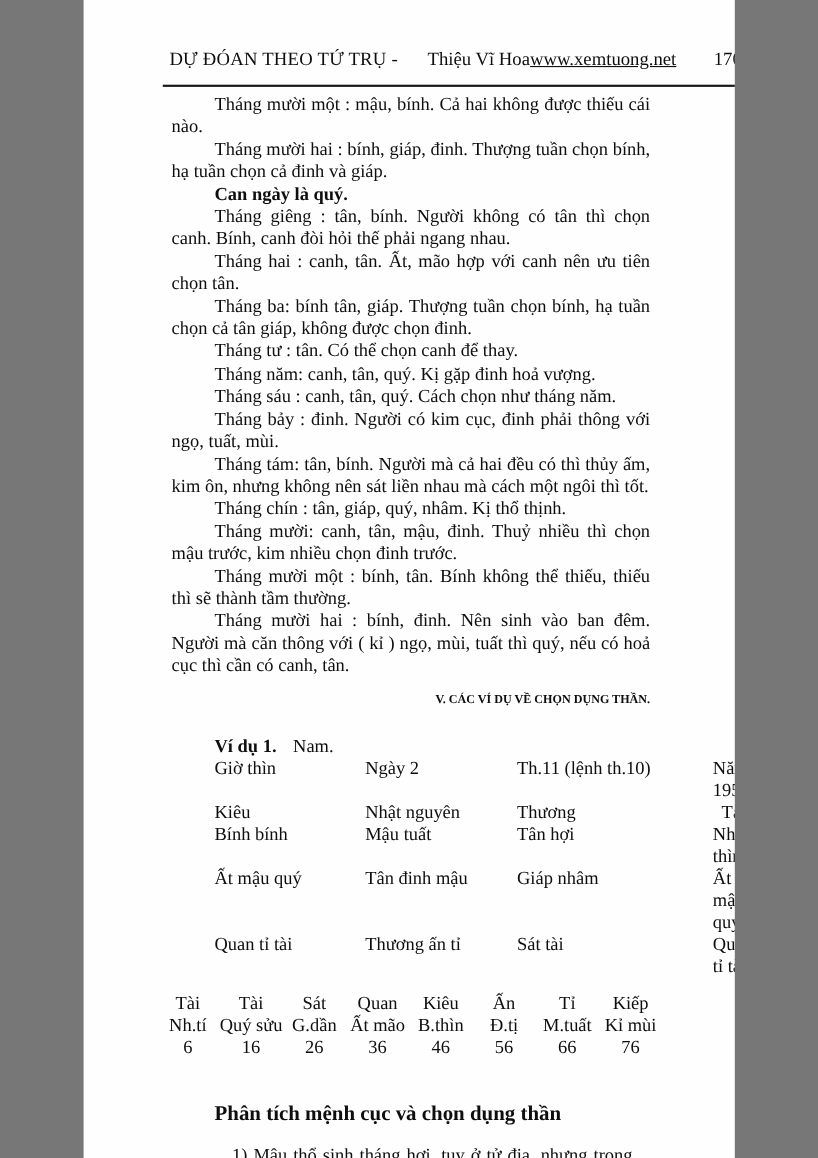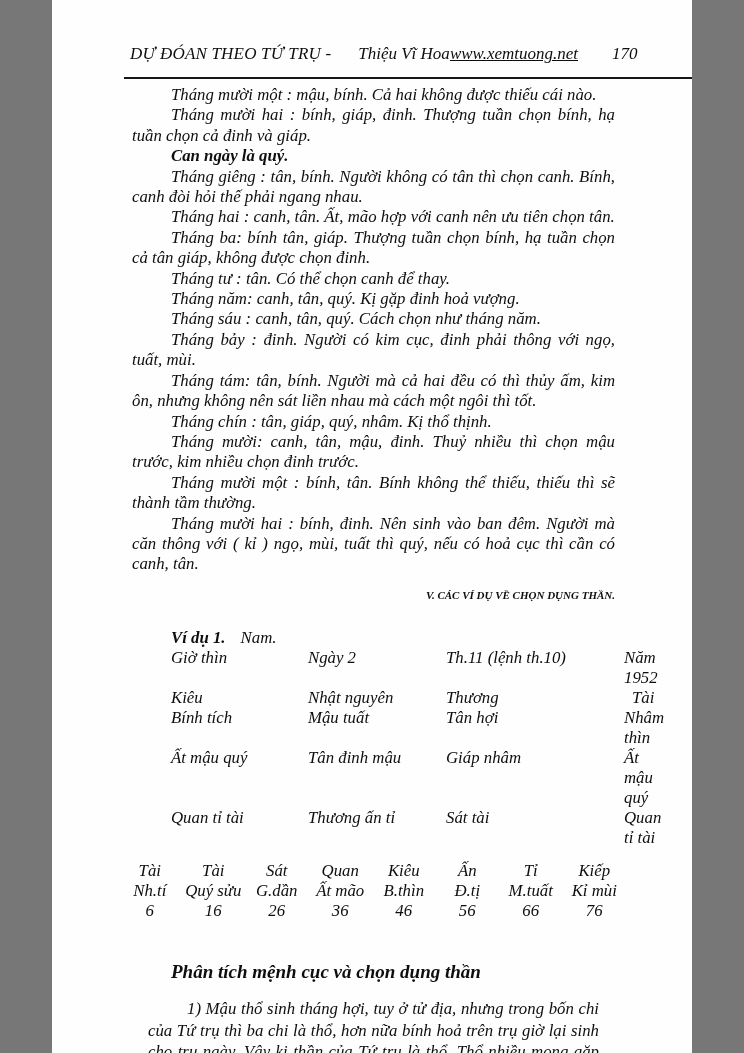--- a/index.html
+++ b/index.html
@@ -1,27 +1,26 @@
 <!DOCTYPE html>
 <html><head>
 <meta charset="utf-8">
 <style>
   html, body { margin: 0; padding: 0; background: #777; }
   .page {
     position: relative;
-    width: 640px;
+    width: 592px;
     height: 1053px;
     margin: 0 auto;
     background: #fefefe;
     color: #0e0e0e;
     font-family: "Liberation Serif", "DejaVu Serif", serif;
     box-sizing: border-box;
     padding-top: 44px;
     overflow: hidden;
-    font-style: italic;
   }
   
   .hdr {
     margin: 0 58px 0 78px;
     display: flex;
     align-items: baseline;
     font-size: 17px;
     white-space: nowrap;
   }
   .hdr-title { letter-spacing: 0.2px; }
@@ -135,21 +134,21 @@
       <span>Th.11 (lệnh th.10)</span>
       <span>Năm 1952</span>
     </div>
     <div class="fp-row">
       <span>Kiêu</span>
       <span>Nhật nguyên</span>
       <span>Thương</span>
       <span style="padding-left:8px">Tài</span>
     </div>
     <div class="fp-row">
-      <span>Bính tích</span>
+      <span>Bính bính</span>
       <span>Mậu tuất</span>
       <span>Tân hợi</span>
       <span>Nhâm thìn</span>
     </div>
     <div class="fp-row">
       <span>Ất mậu quý</span>
       <span>Tân đinh mậu</span>
       <span>Giáp nhâm</span>
       <span>Ất mậu quý</span>
     </div>

